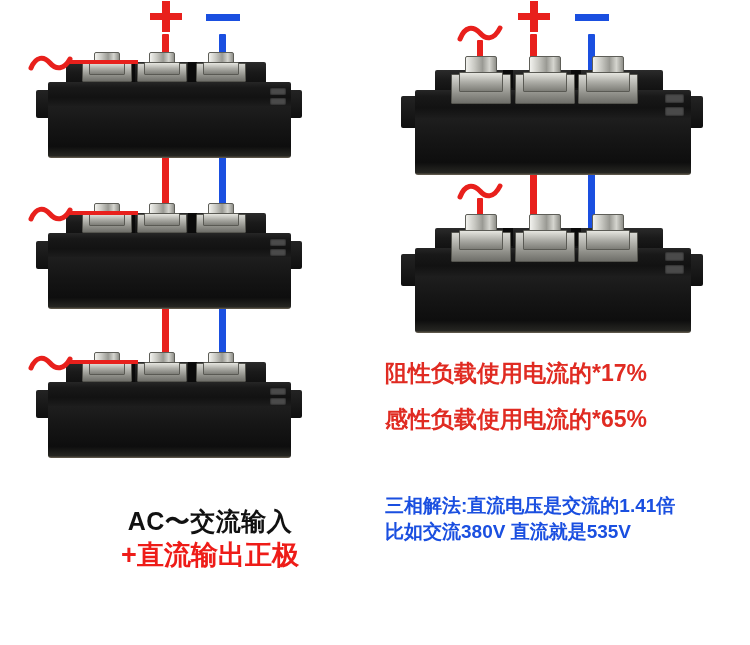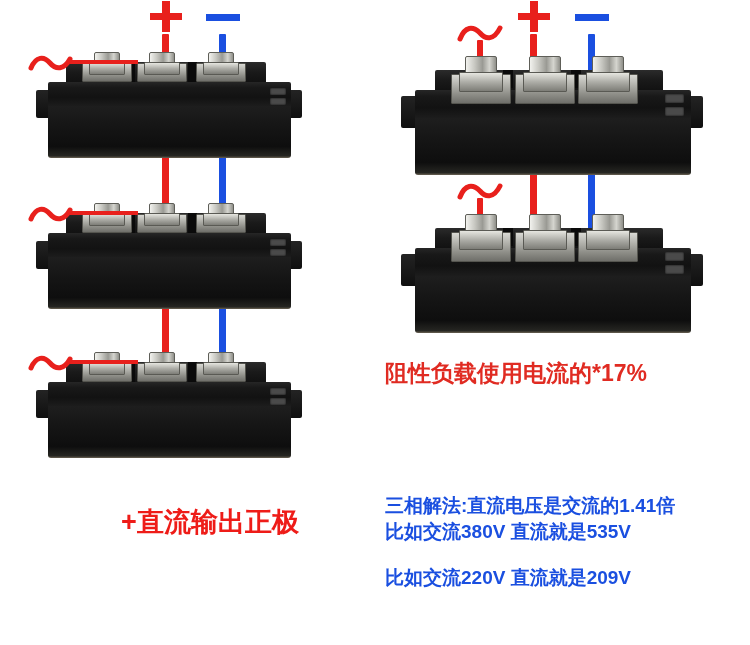--- a/index.html
+++ b/index.html
@@ -256,26 +256,27 @@
       <div class="term-nut"></div>
     </div>
     <div class="terminal" style="left:163px;top:-14px;width:58px;height:48px;">
       <div class="term-base"></div>
       <div class="term-screw"></div>
       <div class="term-nut"></div>
     </div>
   </div>
 
   <div class="note-red" style="left:385px;top:362px;">阻性负载使用电流的*17%</div>
+  <div class="note-red" style="left:385px;top:408px;">感性负载使用电流的*65%</div>
 
   <div class="legend" style="left:80px;top:505px;width:260px;">
+    <div class="l1">AC〜交流输入</div>
     <div class="l2">+直流输出正极</div>
   </div>
 
   <div class="note-blue" style="left:385px;top:493px;">
     <div>三相解法:直流电压是交流的1.41倍</div>
     <div>比如交流380V 直流就是535V</div>
   </div>
   <div class="note-blue" style="left:385px;top:565px;">
-    <div>比如交流220V 直流就是209V</div>
   </div>
 
 </div>
 
 </body></html>

